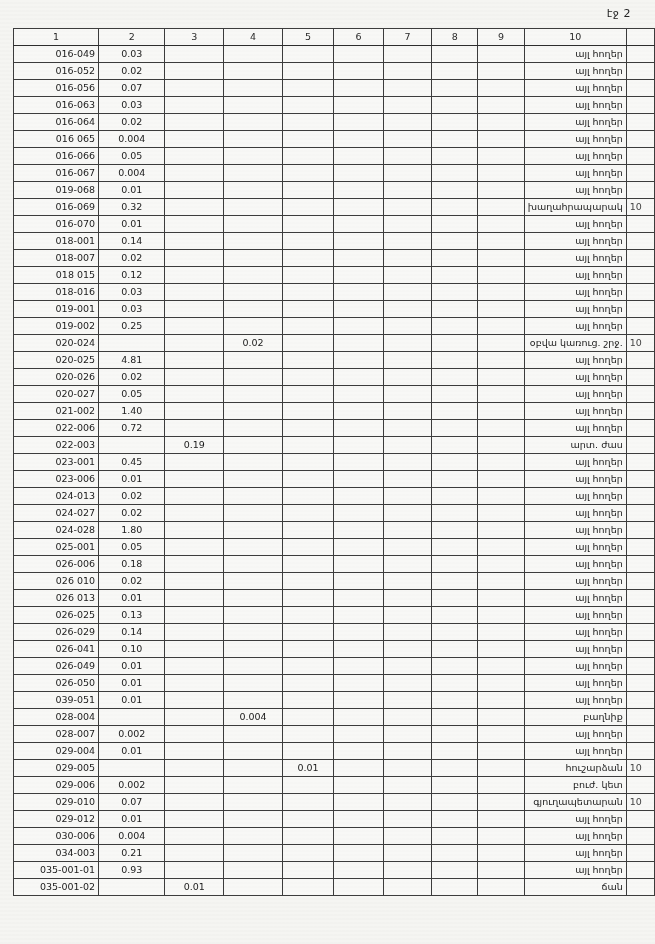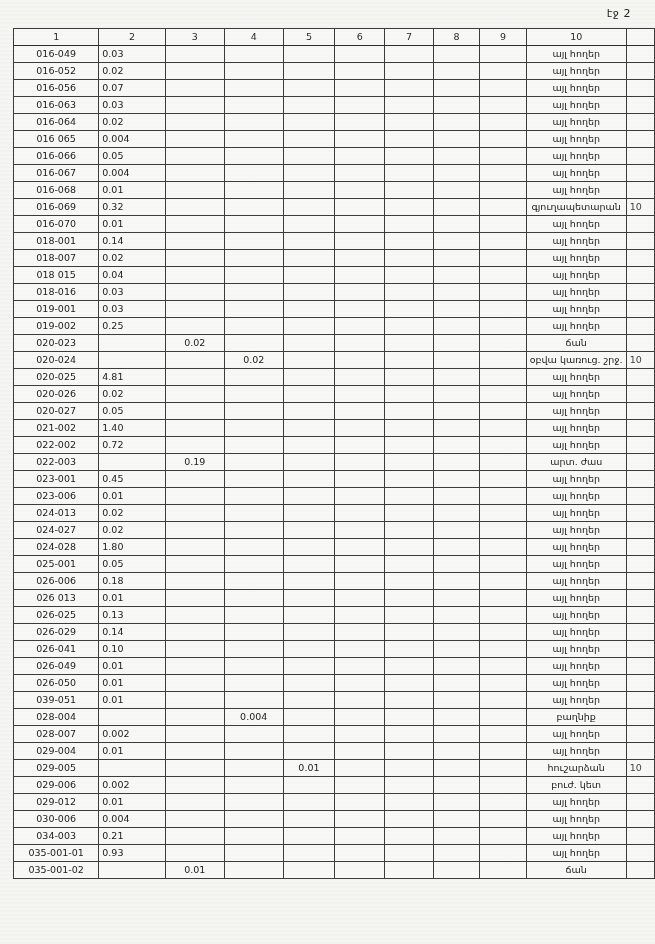--- a/index.html
+++ b/index.html
@@ -37,30 +37,30 @@
     white-space:nowrap;
     overflow:hidden;
     font-weight:normal;
     background:rgba(255,255,255,0.35);
   }
   table.cadastre th{
     text-align:center;
     color:#2a2a2a;
     border-bottom:1px solid #2e2e2e;
   }
-  .col1{width:80px;text-align:center;}
-  .col2{width:62px;}
+  .col1{width:80px;text-align:right;}
+  .col2{width:62px;text-align:center;}
   .col3{width:54px;text-align:center;}
   .col4{width:54px;text-align:center;}
   .col5{width:46px;text-align:center;}
   .col6{width:46px;text-align:center;}
   .col7{width:44px;text-align:center;}
   .col8{width:42px;text-align:center;}
   .col9{width:42px;text-align:center;}
-  .col10{width:88px;text-align:center;}
+  .col10{width:88px;text-align:right;}
   td.margin-note, th.margin-note{
     border:none;
     background:transparent;
     width:22px;
     font-size:8px;
     color:#444;
     text-align:left;
     padding-left:4px;
   }
 </style>
@@ -184,21 +184,21 @@
         <td class="col4"></td>
         <td class="col5"></td>
         <td class="col6"></td>
         <td class="col7"></td>
         <td class="col8"></td>
         <td class="col9"></td>
         <td class="col10">այլ հողեր</td>
         <td class="margin-note"></td>
       </tr>
       <tr>
-        <td class="col1">016-068</td>
+        <td class="col1">019-068</td>
         <td class="col2">0.01</td>
         <td class="col3"></td>
         <td class="col4"></td>
         <td class="col5"></td>
         <td class="col6"></td>
         <td class="col7"></td>
         <td class="col8"></td>
         <td class="col9"></td>
         <td class="col10">այլ հողեր</td>
         <td class="margin-note"></td>
@@ -206,21 +206,21 @@
       <tr>
         <td class="col1">016-069</td>
         <td class="col2">0.32</td>
         <td class="col3"></td>
         <td class="col4"></td>
         <td class="col5"></td>
         <td class="col6"></td>
         <td class="col7"></td>
         <td class="col8"></td>
         <td class="col9"></td>
-        <td class="col10">գյուղապետարան</td>
+        <td class="col10">խաղահրապարակ</td>
         <td class="margin-note">10</td>
       </tr>
       <tr>
         <td class="col1">016-070</td>
         <td class="col2">0.01</td>
         <td class="col3"></td>
         <td class="col4"></td>
         <td class="col5"></td>
         <td class="col6"></td>
         <td class="col7"></td>
@@ -250,21 +250,21 @@
         <td class="col5"></td>
         <td class="col6"></td>
         <td class="col7"></td>
         <td class="col8"></td>
         <td class="col9"></td>
         <td class="col10">այլ հողեր</td>
         <td class="margin-note"></td>
       </tr>
       <tr>
         <td class="col1">018 015</td>
-        <td class="col2">0.04</td>
+        <td class="col2">0.12</td>
         <td class="col3"></td>
         <td class="col4"></td>
         <td class="col5"></td>
         <td class="col6"></td>
         <td class="col7"></td>
         <td class="col8"></td>
         <td class="col9"></td>
         <td class="col10">այլ հողեր</td>
         <td class="margin-note"></td>
       </tr>
@@ -301,33 +301,20 @@
         <td class="col4"></td>
         <td class="col5"></td>
         <td class="col6"></td>
         <td class="col7"></td>
         <td class="col8"></td>
         <td class="col9"></td>
         <td class="col10">այլ հողեր</td>
         <td class="margin-note"></td>
       </tr>
       <tr>
-        <td class="col1">020-023</td>
-        <td class="col2"></td>
-        <td class="col3">0.02</td>
-        <td class="col4"></td>
-        <td class="col5"></td>
-        <td class="col6"></td>
-        <td class="col7"></td>
-        <td class="col8"></td>
-        <td class="col9"></td>
-        <td class="col10">ճան</td>
-        <td class="margin-note"></td>
-      </tr>
-      <tr>
         <td class="col1">020-024</td>
         <td class="col2"></td>
         <td class="col3"></td>
         <td class="col4">0.02</td>
         <td class="col5"></td>
         <td class="col6"></td>
         <td class="col7"></td>
         <td class="col8"></td>
         <td class="col9"></td>
         <td class="col10">օբվա կառուց. շրջ.</td>
@@ -379,21 +366,21 @@
         <td class="col4"></td>
         <td class="col5"></td>
         <td class="col6"></td>
         <td class="col7"></td>
         <td class="col8"></td>
         <td class="col9"></td>
         <td class="col10">այլ հողեր</td>
         <td class="margin-note"></td>
       </tr>
       <tr>
-        <td class="col1">022-002</td>
+        <td class="col1">022-006</td>
         <td class="col2">0.72</td>
         <td class="col3"></td>
         <td class="col4"></td>
         <td class="col5"></td>
         <td class="col6"></td>
         <td class="col7"></td>
         <td class="col8"></td>
         <td class="col9"></td>
         <td class="col10">այլ հողեր</td>
         <td class="margin-note"></td>
@@ -496,20 +483,33 @@
         <td class="col4"></td>
         <td class="col5"></td>
         <td class="col6"></td>
         <td class="col7"></td>
         <td class="col8"></td>
         <td class="col9"></td>
         <td class="col10">այլ հողեր</td>
         <td class="margin-note"></td>
       </tr>
       <tr>
+        <td class="col1">026 010</td>
+        <td class="col2">0.02</td>
+        <td class="col3"></td>
+        <td class="col4"></td>
+        <td class="col5"></td>
+        <td class="col6"></td>
+        <td class="col7"></td>
+        <td class="col8"></td>
+        <td class="col9"></td>
+        <td class="col10">այլ հողեր</td>
+        <td class="margin-note"></td>
+      </tr>
+      <tr>
         <td class="col1">026 013</td>
         <td class="col2">0.01</td>
         <td class="col3"></td>
         <td class="col4"></td>
         <td class="col5"></td>
         <td class="col6"></td>
         <td class="col7"></td>
         <td class="col8"></td>
         <td class="col9"></td>
         <td class="col10">այլ հողեր</td>
@@ -650,20 +650,33 @@
         <td class="col2">0.002</td>
         <td class="col3"></td>
         <td class="col4"></td>
         <td class="col5"></td>
         <td class="col6"></td>
         <td class="col7"></td>
         <td class="col8"></td>
         <td class="col9"></td>
         <td class="col10">բուժ. կետ</td>
         <td class="margin-note"></td>
+      </tr>
+      <tr>
+        <td class="col1">029-010</td>
+        <td class="col2">0.07</td>
+        <td class="col3"></td>
+        <td class="col4"></td>
+        <td class="col5"></td>
+        <td class="col6"></td>
+        <td class="col7"></td>
+        <td class="col8"></td>
+        <td class="col9"></td>
+        <td class="col10">գյուղապետարան</td>
+        <td class="margin-note">10</td>
       </tr>
       <tr>
         <td class="col1">029-012</td>
         <td class="col2">0.01</td>
         <td class="col3"></td>
         <td class="col4"></td>
         <td class="col5"></td>
         <td class="col6"></td>
         <td class="col7"></td>
         <td class="col8"></td>

